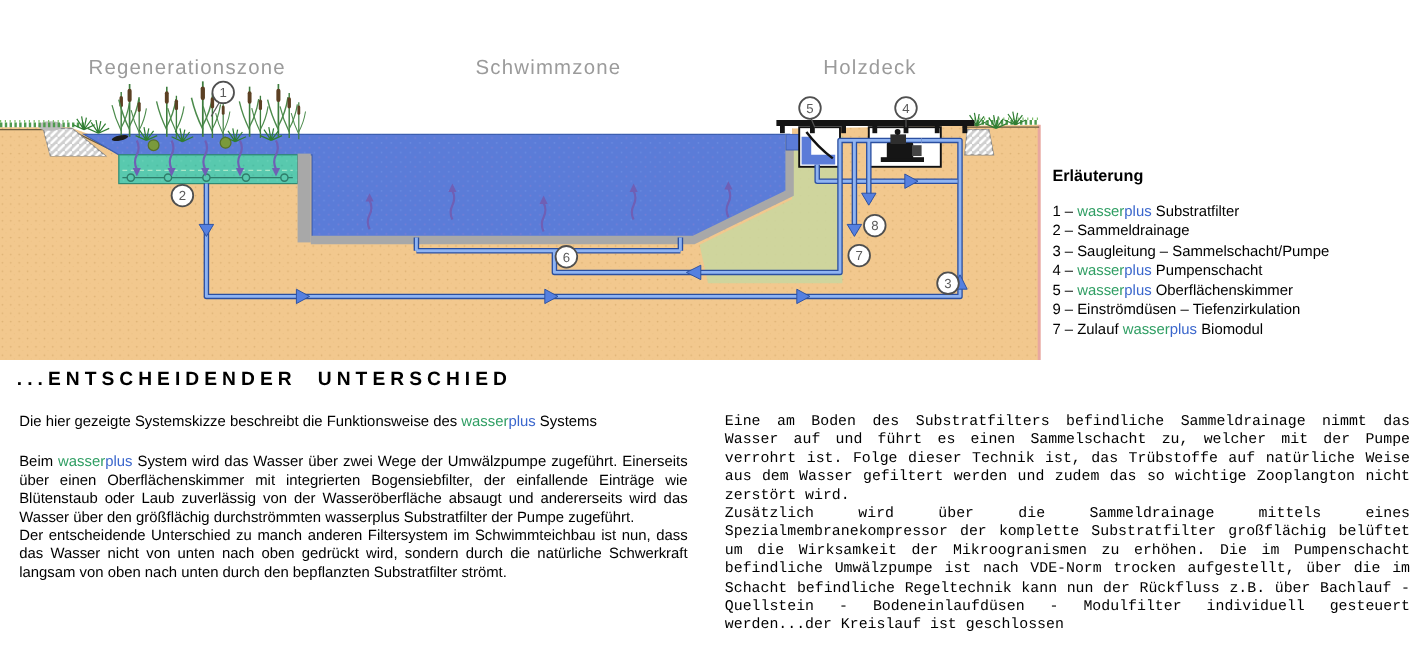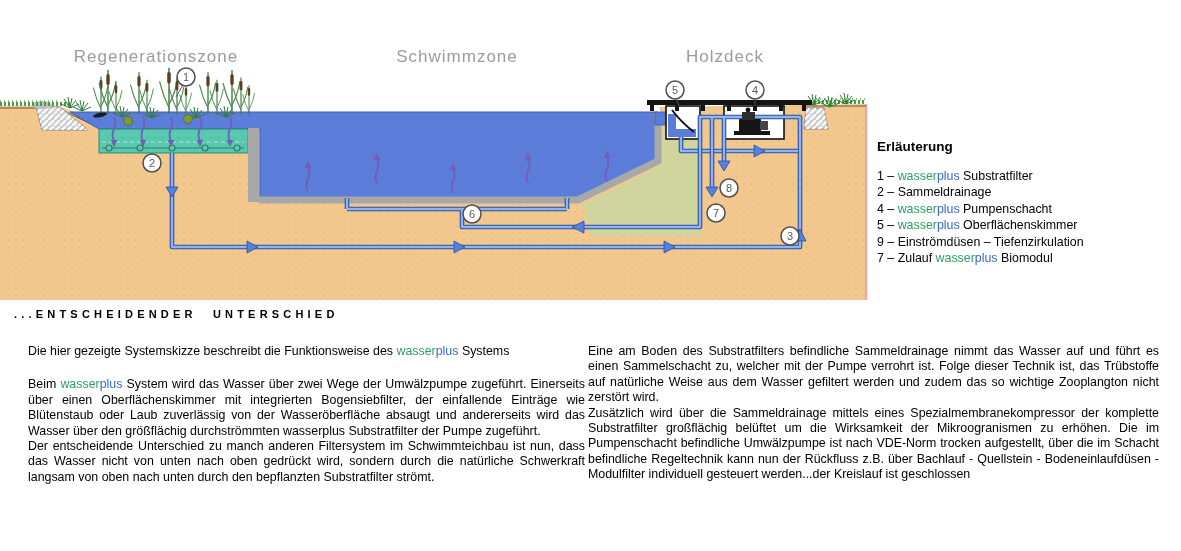--- a/index.html
+++ b/index.html
@@ -3,25 +3,25 @@
 <meta charset="utf-8">
 <style>
   html,body{margin:0;padding:0;background:#fff;}
   .page{position:relative;width:1181px;height:551px;background:#fff;overflow:hidden;
         font-family:"Liberation Sans", sans-serif;color:#000;}
   .diagram{position:absolute;left:0;top:0;}
   .zone-label{fill:#9b9b9b;font-size:17px;letter-spacing:1px;}
   .legend{position:absolute;left:877px;top:139px;width:302px;}
   .legend-title{font-size:13.5px;font-weight:bold;margin:0 0 14px 0;}
   .legend-line{font-size:12.4px;line-height:16.4px;white-space:nowrap;}
-  .headline{position:absolute;left:14px;top:308px;font-size:11px;font-weight:bold;
+  .headline{position:absolute;left:14px;top:308px;font-size:16px;font-weight:bold;
             letter-spacing:4.2px;word-spacing:9px;white-space:nowrap;}
   .col{position:absolute;top:344px;text-align:justify;font-size:12.4px;line-height:15.4px;}
-  .col-left{left:28px;width:557px;}
-  .col-right{left:588px;width:571px;}
+  .col-left{left:16px;width:557px;}
+  .col-right{left:604px;width:571px;font-family:Liberation Mono, monospace;}
   .intro{margin:0 0 18px 0;}
   .para{margin:0;}
   b.brand{font-weight:normal;}
 </style>
 </head>
 <body>
 
 <div class="page">
 
   <svg class="diagram" width="875" height="305" viewBox="0 0 875 305">
@@ -245,20 +245,21 @@
     <text class="zone-label" x="156" y="62" text-anchor="middle">Regenerationszone</text>
     <text class="zone-label" x="457" y="62" text-anchor="middle">Schwimmzone</text>
     <text class="zone-label" x="725" y="62" text-anchor="middle">Holzdeck</text>
   </svg>
 
   <div class="legend">
     <div class="legend-title">Erläuterung</div>
     <div>
         <div class="legend-line">1 –  <b class="brand"><span style="color: rgb(47, 158, 99);">wasser</span><span style="color: rgb(58, 102, 204);">plus</span></b> Substratfilter</div>
         <div class="legend-line">2 – Sammeldrainage</div>
+        <div class="legend-line">3 – Saugleitung – Sammelschacht/Pumpe</div>
         <div class="legend-line">4 – <b class="brand"><span style="color: rgb(47, 158, 99);">wasser</span><span style="color: rgb(58, 102, 204);">plus</span></b> Pumpenschacht</div>
         <div class="legend-line">5 –  <b class="brand"><span style="color: rgb(47, 158, 99);">wasser</span><span style="color: rgb(58, 102, 204);">plus</span></b> Oberflächenskimmer</div>
         <div class="legend-line">9 – Einströmdüsen – Tiefenzirkulation</div>
         <div class="legend-line">7 – Zulauf <b class="brand"><span style="color: rgb(47, 158, 99);">wasser</span><span style="color: rgb(58, 102, 204);">plus</span></b> Biomodul</div>
       </div>
   </div>
 
   <div class="headline">...ENTSCHEIDENDER UNTERSCHIED</div>
 
   <div class="col col-left">

